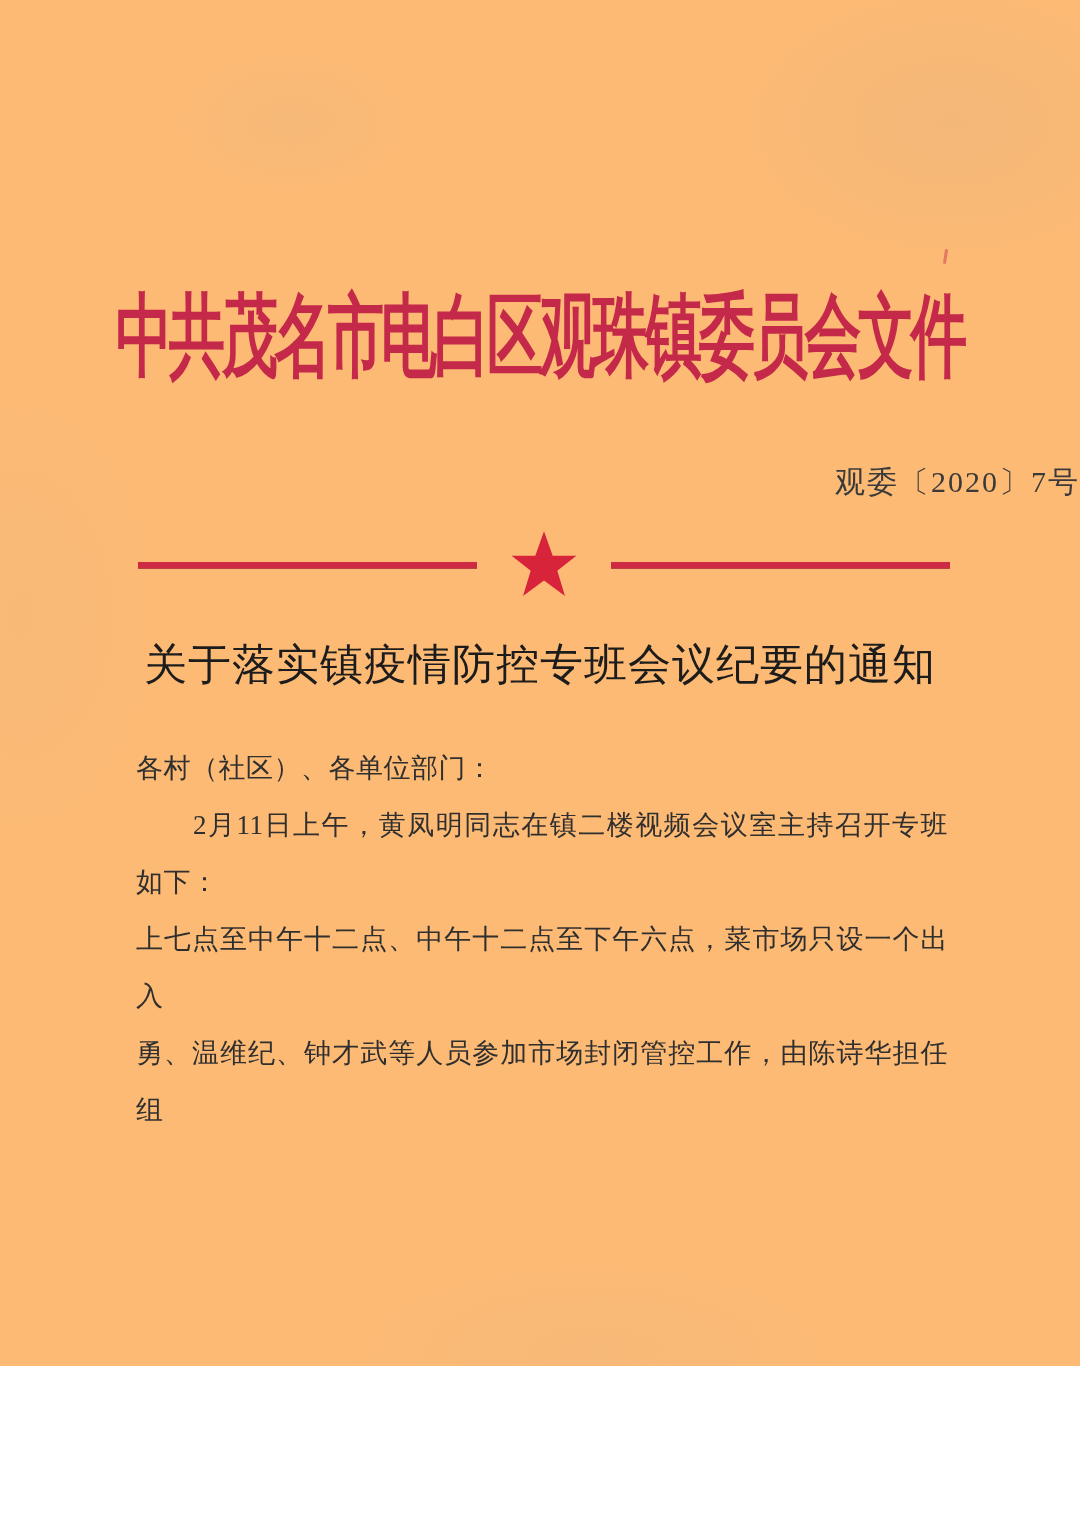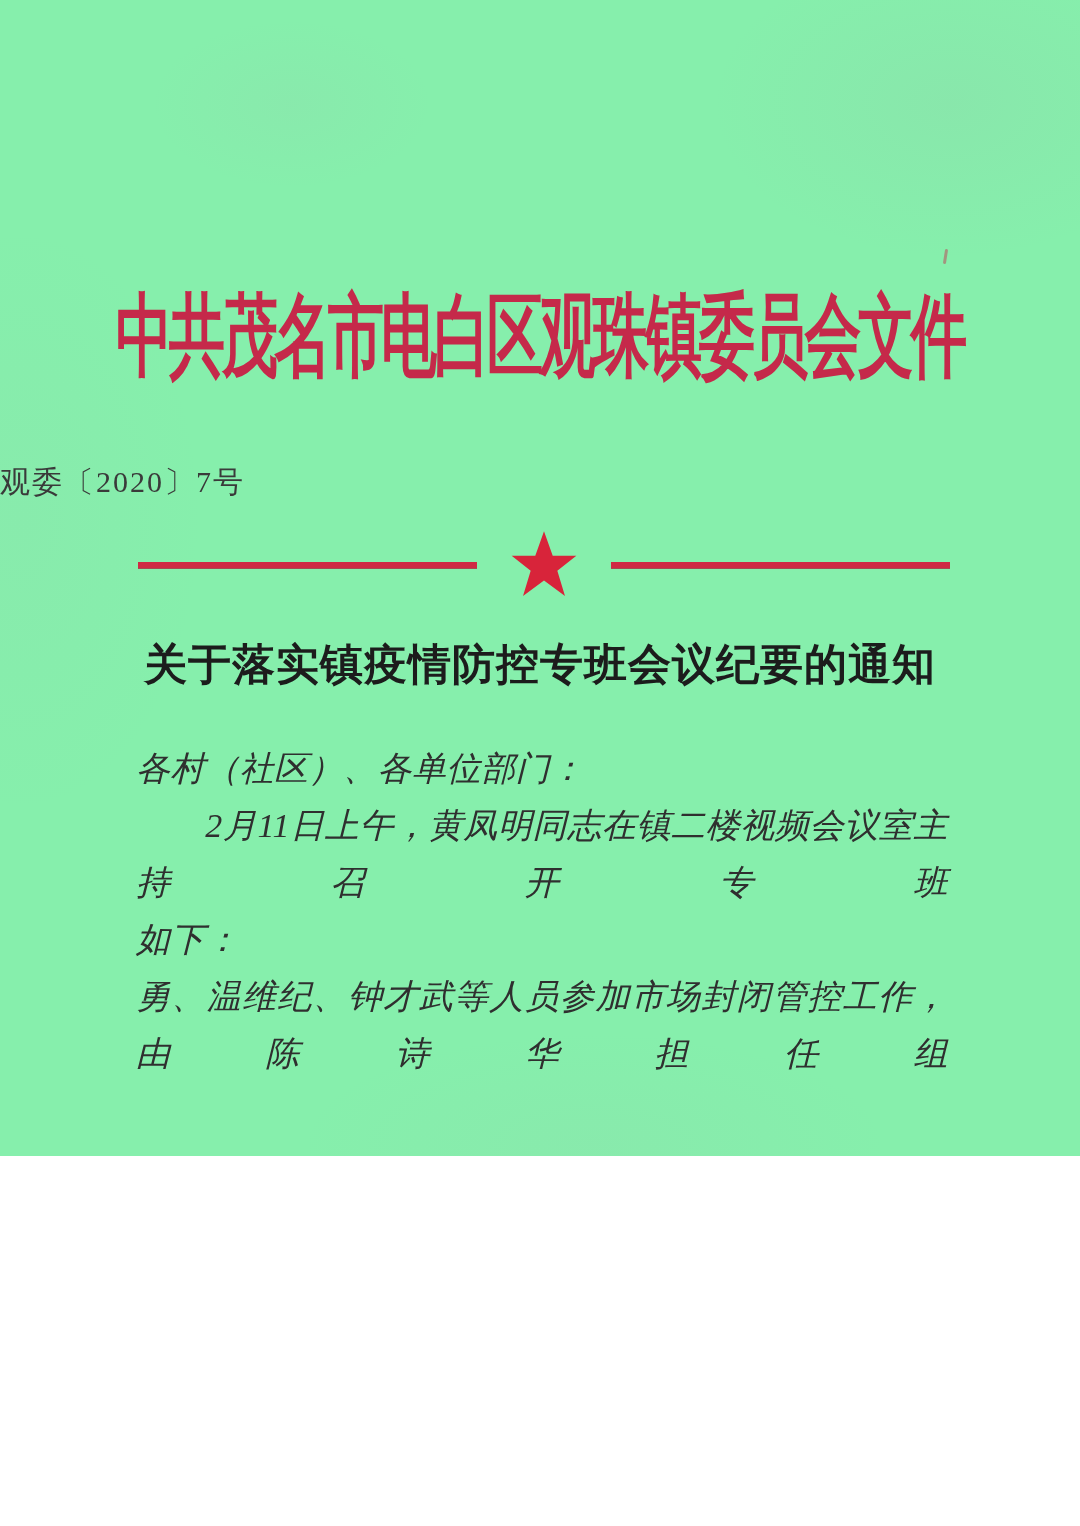--- a/index.html
+++ b/index.html
@@ -1,19 +1,19 @@
 <!DOCTYPE html>
 <html style="--header-red: #c5294a; --divider-red: #cf2a44; --title-ink: #1c1c1c; --body-ink: #2f2f2f;"><head>
 <meta charset="utf-8">
 <style>
   html,body{margin:0;padding:0;background:#ffffff;}
   .page{
     position:relative;
-    width:1080px;height:1156px;
-    background:#86efac;
+    width:1080px;height:1366px;
+    background:#fdba74;
     overflow:hidden;
     font-family:"Liberation Serif", serif;
   }
   
   .page::before{
     content:"";position:absolute;inset:0;pointer-events:none;
     background:
       radial-gradient(ellipse 340px 220px at 88% 9%, rgba(160,160,165,0.10), transparent 70%),
       radial-gradient(ellipse 260px 420px at 2% 45%, rgba(170,170,175,0.06), transparent 70%),
       radial-gradient(ellipse 420px 160px at 55% 99%, rgba(170,170,175,0.07), transparent 70%),
@@ -22,48 +22,47 @@
   .org-title{
     position:absolute;top:276px;left:0;width:100%;
     text-align:center;
     font-size:56px;font-weight:bold;letter-spacing:-3px;
     color:var(--header-red,#c5294a);
     transform:scaleY(1.62);transform-origin:50% 0;
     white-space:nowrap;
   }
   .doc-number{
     position:absolute;top:460px;left:0;width:100%;
-    text-align:left;font-size:30px;line-height:44px;
+    text-align:right;font-size:30px;line-height:44px;
     color:#3a3a3a;letter-spacing:2px;
   }
   .divider{
     position:absolute;top:530px;left:138px;width:812px;height:70px;
     display:flex;align-items:center;
   }
   .divider .rule{
     flex:1;height:7px;
     background:linear-gradient(to bottom, var(--divider-red,#cf2a44) 80%, rgba(150,30,50,.7));
   }
   .divider .star{
     width:66px;height:70px;margin:0 34px;flex:0 0 auto;
     display:flex;align-items:center;justify-content:center;
   }
   .doc-title{
     position:absolute;top:634px;left:0;width:100%;
     text-align:center;
     font-family:"Liberation Sans", sans-serif;
-    font-weight:bold;font-size:43px;line-height:60px;letter-spacing:1px;
+    font-weight:normal;font-size:43px;line-height:60px;letter-spacing:1px;
     color:var(--title-ink,#1c1c1c);
     white-space:nowrap;
   }
   .body-block{
     position:absolute;top:740px;left:136px;width:812px;
-    font-size:34px;color:var(--body-ink,#2f2f2f);
+    font-size:27px;color:var(--body-ink,#2f2f2f);
     letter-spacing:0.5px;
-    font-style:italic;
   }
   .body-line{line-height:57px;white-space:nowrap;}
   .body-line.fill{
     white-space:normal;
     text-align:justify;
     text-align-last:justify;
   }
   .page-number{
     position:absolute;top:1408px;left:0;width:100%;
     text-align:center;font-size:22px;color:#3c3c3c;
@@ -95,19 +94,20 @@
     <div class="rule"></div>
   </div>
 
   <div class="doc-title">关于落实镇疫情防控专班会议纪要的通知</div>
 
   <div class="body-block">
     <div class="body-line">各村（社区）、各单位部门：</div>
     <div id="body-lines">
         <div class="body-line fill">　　2月11日上午，黄凤明同志在镇二楼视频会议室主持召开专班</div>
         <div class="body-line">如下：</div>
+        <div class="body-line fill">上七点至中午十二点、中午十二点至下午六点，菜市场只设一个出入</div>
         <div class="body-line fill">勇、温维纪、钟才武等人员参加市场封闭管控工作，由陈诗华担任组</div>
       </div>
   </div>
 
   <div class="page-number">1</div>
 
 </div>
 
 </body></html>

